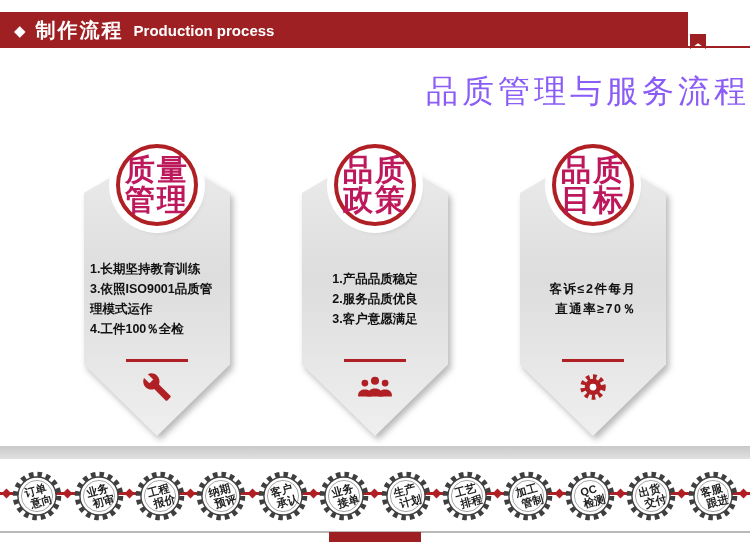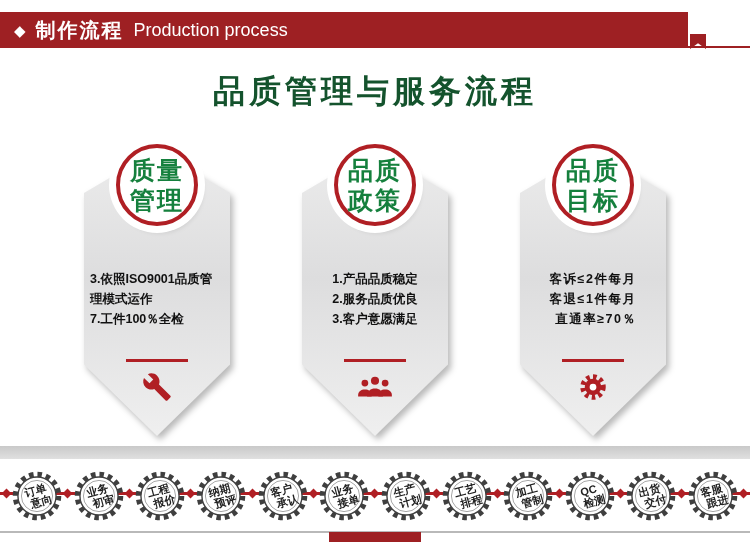--- a/index.html
+++ b/index.html
@@ -12,52 +12,52 @@
 
   
   .header { position:relative; height:46px; margin-top:10px; }
   .header-bar {
     position:absolute; left:0; top:2px; width:688px; height:36px;
     background:#9e2023; color:#fff; display:flex; align-items:center;
     padding-left:14px; gap:10px;
   }
   .diamond { font-size:15px; line-height:1; }
   .h-zh { font-size:20px; font-weight:700; letter-spacing:2px; }
-  .h-en { font-size:18px; font-weight:400; }
+  .h-en { font-size:15px; font-weight:700; }
   .header-line { position:absolute; top:36px; right:0; width:62px; height:2px; background:#9e2023; }
   .header-flag {
     position:absolute; right:44px; top:24px; width:16px; height:15px; background:#9e2023;
     clip-path: polygon(0 0, 100% 0, 100% 100%, 50% 62%, 0 100%);
   }
 
   
   .main-title {
-    margin-top:14px; text-align:center; font-size:32px; font-weight:700;
-    letter-spacing:4px; color:#14532d;
+    margin-top:14px; text-align:right; font-size:32px; font-weight:400;
+    letter-spacing:4px; color:#8b5cf6;
   }
 
   
   .cards {
     margin-top:22px; height:300px; display:flex; justify-content:space-around;
     padding:0 48px;
   }
   .card { position:relative; width:150px; height:300px; }
   .card-shape-wrap { position:absolute; inset:0; filter:drop-shadow(3px 4px 3px rgba(0,0,0,.28)); }
   .card-body {
     position:absolute; left:2px; right:2px; top:14px; bottom:0;
     clip-path: polygon(50% 0%, 100% 15%, 100% 75%, 50% 100%, 0% 75%, 0% 15%);
     background: linear-gradient(180deg,#ececec 0%,#ddddde 45%,#efefef 100%);
   }
   .card-circle {
     position:absolute; top:8px; left:50%; transform:translateX(-50%);
     width:82px; height:82px; border-radius:50%;
     background:#fff; border:4px solid #b01f24;
     box-shadow: 0 0 0 7px #fff, 3px 5px 6px rgba(0,0,0,.2);
     display:flex; flex-direction:column; align-items:center; justify-content:center;
-    color:#15803d; font-size:25px; font-weight:800; line-height:30px; letter-spacing:2px;
+    color:#be185d; font-size:30px; font-weight:800; line-height:30px; letter-spacing:2px;
   }
   .card-content {
     position:absolute; top:112px; left:0; right:0;
     display:flex; flex-direction:column; align-items:center;
   }
   .card-list {
     list-style:none; width:fit-content; max-width:134px; margin:0 auto;
     min-height:102px; display:flex; flex-direction:column; justify-content:center;
     font-size:12.5px; font-weight:700; color:#111; line-height:20px;
   }
@@ -120,22 +120,23 @@
     <div class="card">
       <div class="card-shape-wrap">
         <div class="card-body"></div>
       </div>
       <div class="card-circle">
         <span>质量</span>
         <span>管理</span>
       </div>
       <div class="card-content">
         <ul class="card-list">
+          <li>1.长期坚持教育训练</li>
           <li>3.依照ISO9001品质管理模式运作</li>
-          <li>7.工件100％全检</li>
+          <li>4.工件100％全检</li>
         </ul>
         <div class="red-line"></div>
         <div class="card-icon">
           <svg width="30" height="30" viewBox="0 0 24 24">
             <path fill="#b01f24" d="M22.7 19l-9.1-9.1c.9-2.3.4-5-1.5-6.9-2-2-5-2.4-7.4-1.3L9 6 6 9 1.6 4.7C.4 7.1.9 10.1 2.9 12.1c1.9 1.9 4.6 2.4 6.9 1.5l9.1 9.1c.4.4 1 .4 1.4 0l2.3-2.3c.5-.4.5-1.1.1-1.4z"></path>
           </svg>
         </div>
       </div>
     </div>
 
@@ -173,21 +174,20 @@
       <div class="card-shape-wrap">
         <div class="card-body"></div>
       </div>
       <div class="card-circle">
         <span>品质</span>
         <span>目标</span>
       </div>
       <div class="card-content">
         <ul class="card-list spaced">
           <li>客诉≤2件每月</li>
-          <li>客退≤1件每月</li>
           <li>直通率≥70％</li>
         </ul>
         <div class="red-line"></div>
         <div class="card-icon">
           <svg width="30" height="30" viewBox="0 0 40 40">
             <circle cx="20" cy="20" r="13" fill="none" stroke="#b01f24" stroke-width="8" stroke-dasharray="4.5 4.2"></circle>
             <circle cx="20" cy="20" r="11" fill="#b01f24"></circle>
             <circle cx="20" cy="20" r="4.5" fill="#fff"></circle>
           </svg>
         </div>

